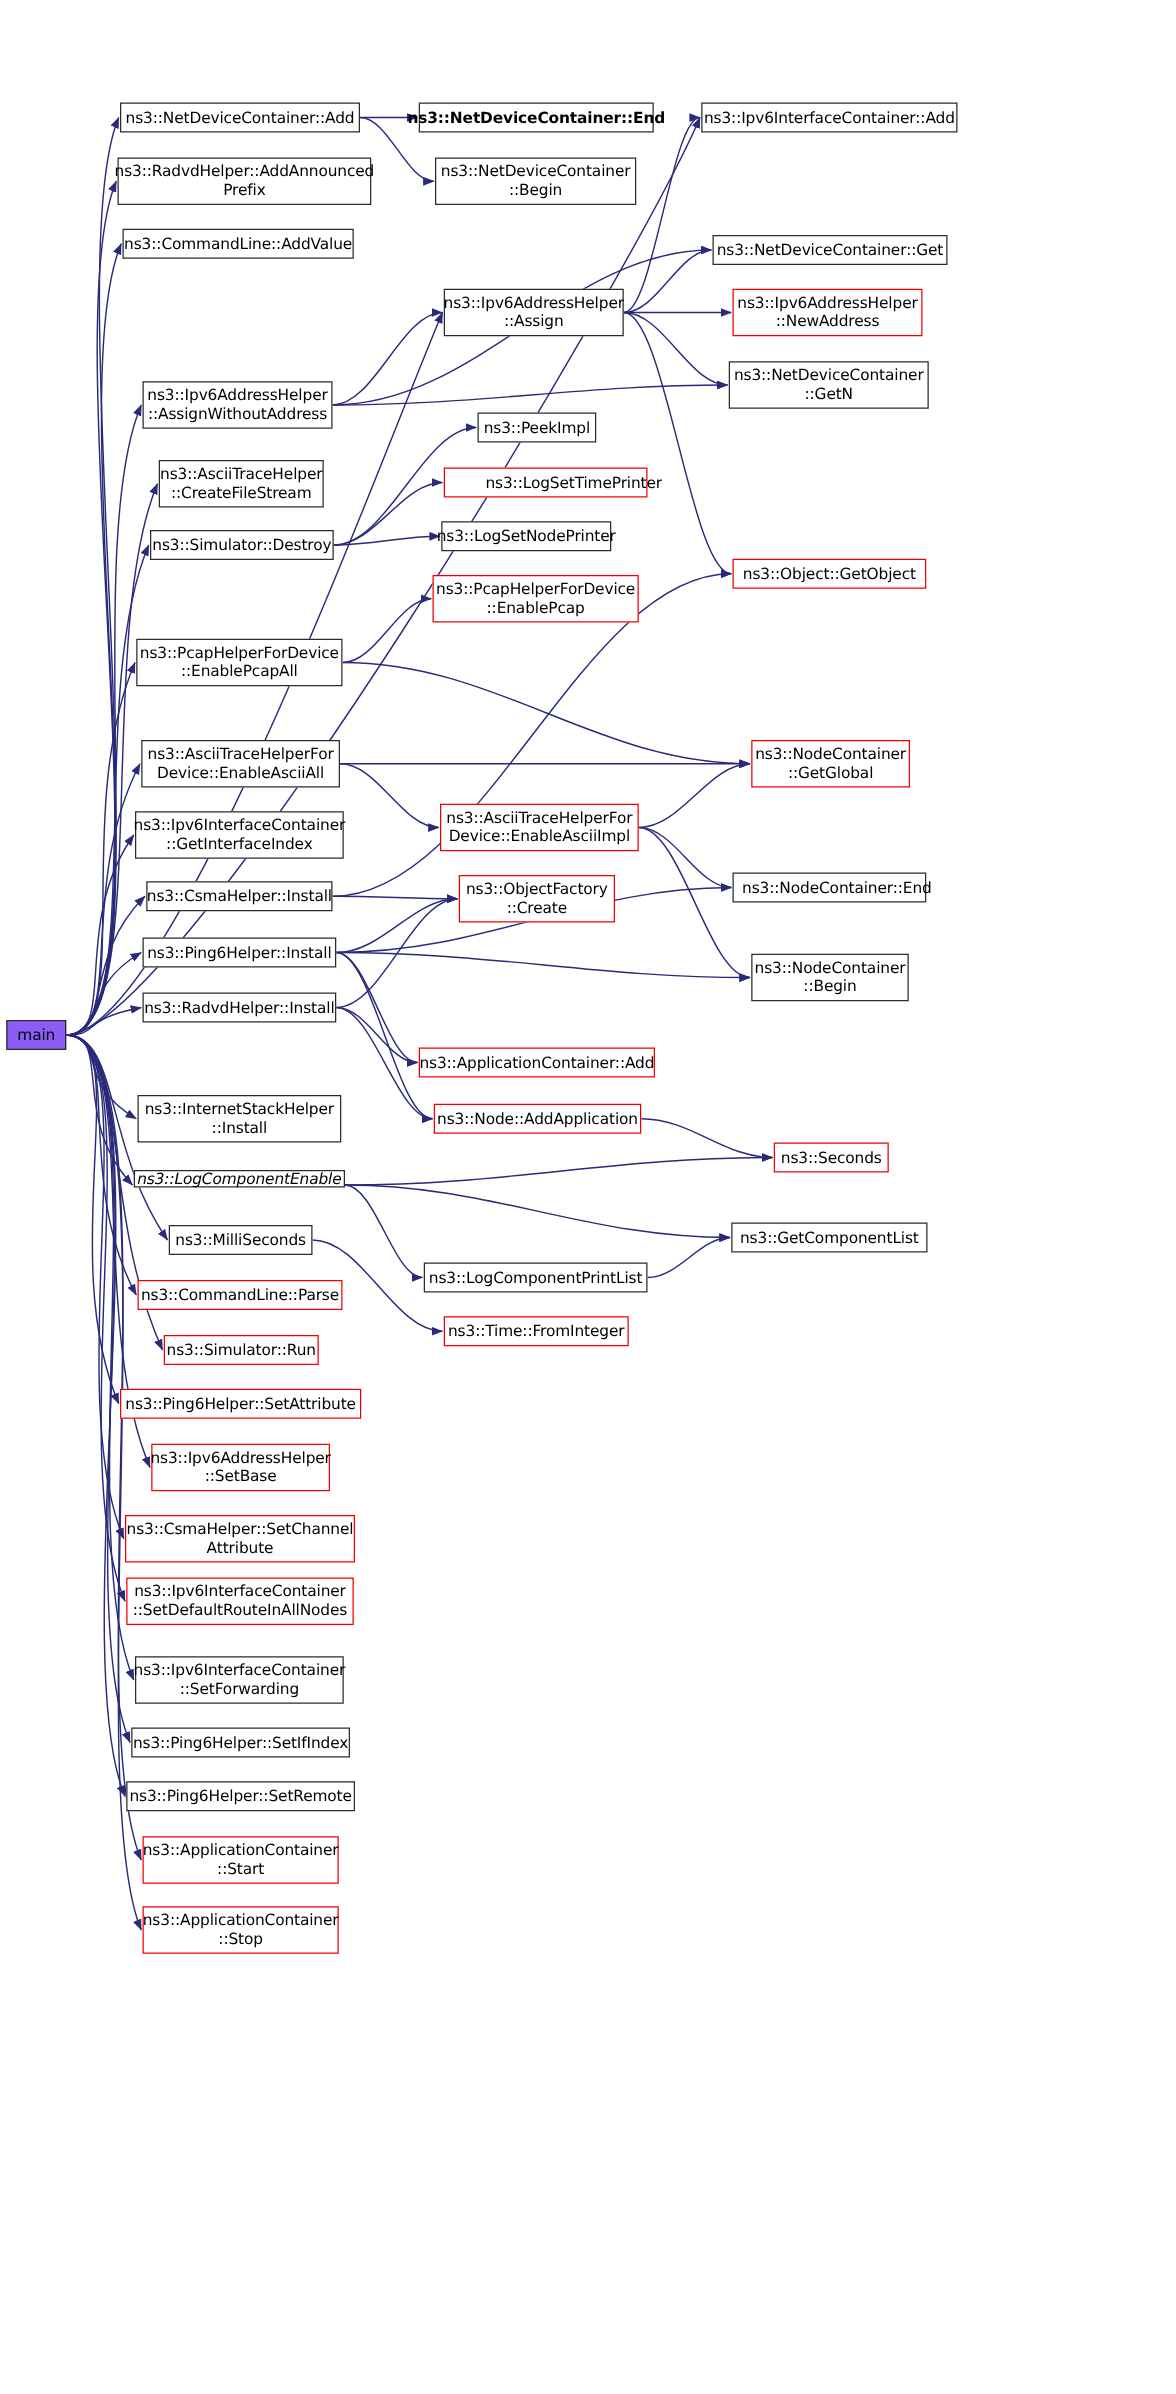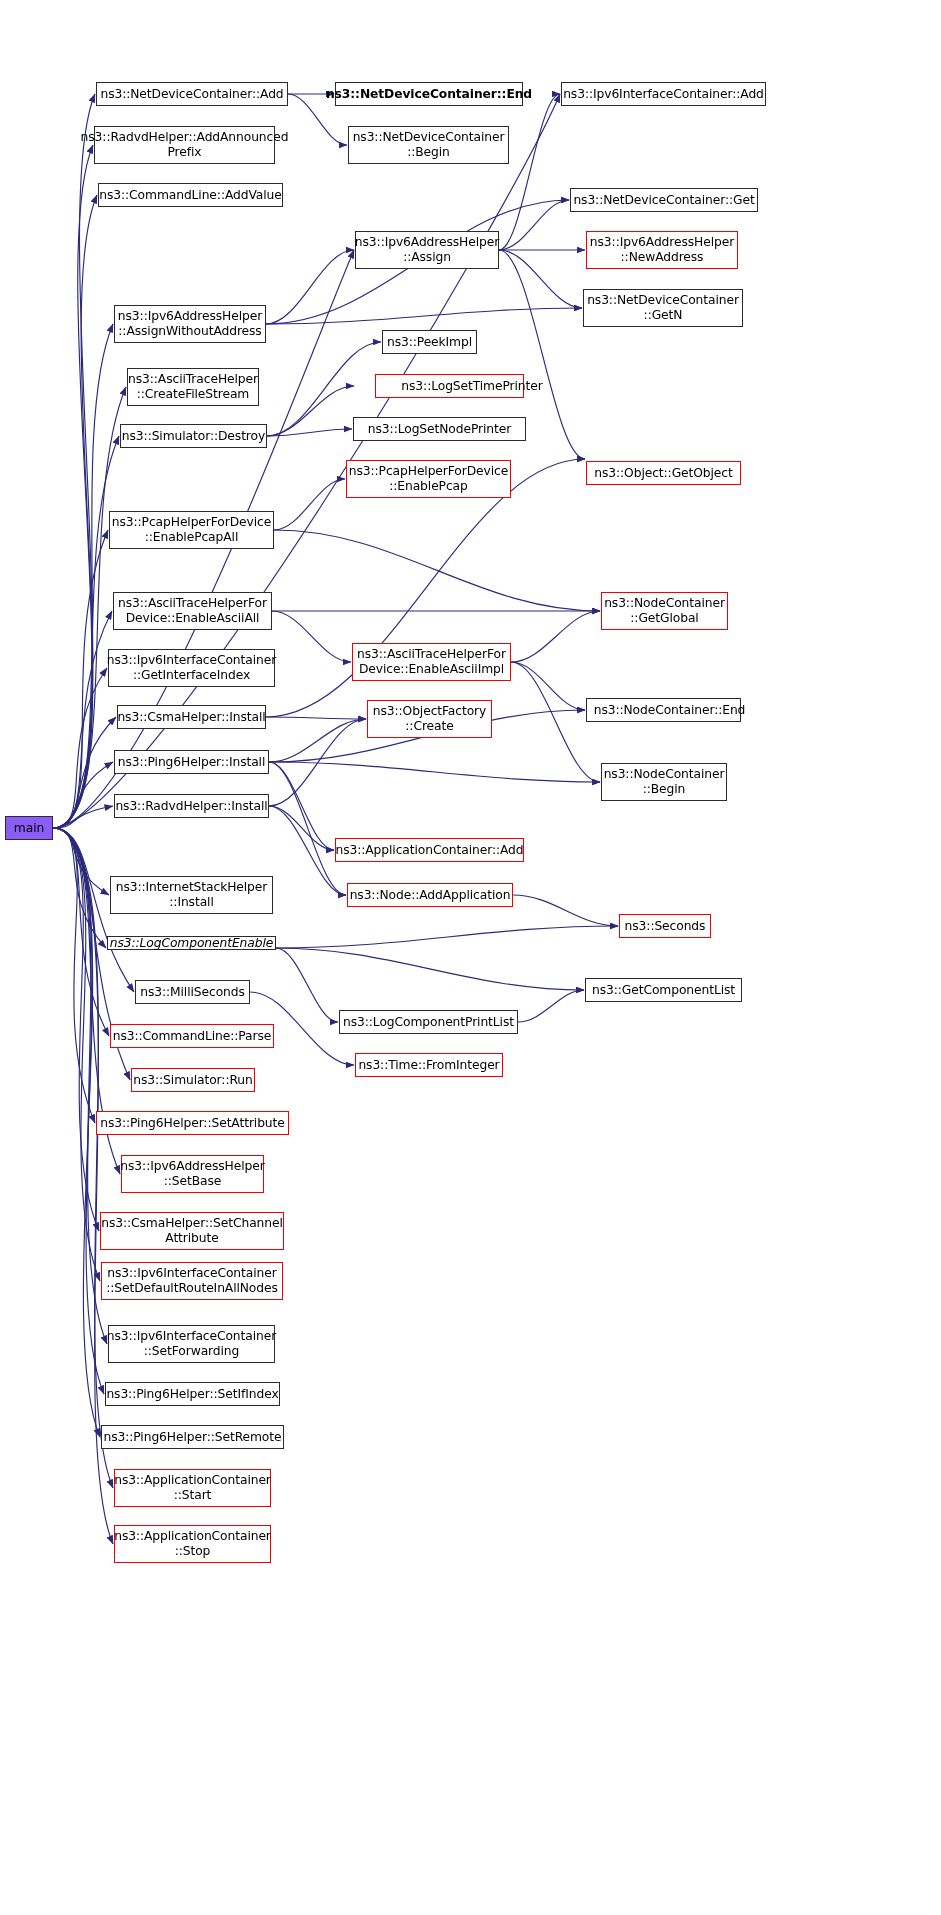--- a/index.html
+++ b/index.html
@@ -87,21 +87,21 @@
         <path d="M276,948 C393.42,948 467.58,990 584,990"></path>
         <path d="M276,948 C299.94,948 315.06,1022 338,1022"></path>
         <path d="M276,948 C406.34000000000003,948 488.65999999999997,926 618,926"></path>
         <path d="M250,992 C289.9,992 315.1,1065 354,1065"></path>
         <path d="M518,1022 C543.46,1022 559.54,990 584,990"></path>
       </g>
   </svg>
   <div id="node-layer">
       <div class="node root" style="left: 5px; top: 816px; width: 48px; height: 24px;">main</div>
       <div class="node black" style="left: 96px; top: 82px; width: 192px; height: 24px;">ns3::NetDeviceContainer::Add</div>
-      <div class="node black" style="left: 94px; top: 126px; width: 181px; height: 38px;">ns3::RadvdHelper::AddAnnounced
+      <div class="node black" style="left: 94px; top: 126px; width: 203px; height: 38px;">ns3::RadvdHelper::AddAnnounced
 Prefix</div>
       <div class="node black" style="left: 98px; top: 183px; width: 185px; height: 24px;">ns3::CommandLine::AddValue</div>
       <div class="node black" style="left: 114px; top: 305px; width: 152px; height: 38px;">ns3::Ipv6AddressHelper
 ::AssignWithoutAddress</div>
       <div class="node black" style="left: 127px; top: 368px; width: 132px; height: 38px;">ns3::AsciiTraceHelper
 ::CreateFileStream</div>
       <div class="node black" style="left: 120px; top: 424px; width: 147px; height: 24px;">ns3::Simulator::Destroy</div>
       <div class="node black" style="left: 109px; top: 511px; width: 165px; height: 38px;">ns3::PcapHelperForDevice
 ::EnablePcapAll</div>
       <div class="node black" style="left: 113px; top: 592px; width: 159px; height: 38px;">ns3::AsciiTraceHelperFor
@@ -131,39 +131,39 @@
       <div class="node red" style="left: 114px; top: 1469px; width: 157px; height: 38px;">ns3::ApplicationContainer
 ::Start</div>
       <div class="node red" style="left: 114px; top: 1525px; width: 157px; height: 38px;">ns3::ApplicationContainer
 ::Stop</div>
       <div class="node black" style="left: 335px; top: 82px; width: 188px; height: 24px; font-weight: bold;">ns3::NetDeviceContainer::End</div>
       <div class="node black" style="left: 348px; top: 126px; width: 161px; height: 38px;">ns3::NetDeviceContainer
 ::Begin</div>
       <div class="node black" style="left: 355px; top: 231px; width: 144px; height: 38px;">ns3::Ipv6AddressHelper
 ::Assign</div>
       <div class="node black" style="left: 382px; top: 330px; width: 95px; height: 24px;">ns3::PeekImpl</div>
-      <div class="node red" style="left: 375px; top: 374px; width: 149px; height: 24px; padding-left: 45px;">ns3::LogSetTimePrinter</div>
-      <div class="node black" style="left: 353px; top: 417px; width: 173px; height: 24px;">ns3::LogSetNodePrinter</div>
+      <div class="node red" style="left: 355px; top: 374px; width: 163px; height: 24px; padding-left: 45px;">ns3::LogSetTimePrinter</div>
+      <div class="node black" style="left: 353px; top: 417px; width: 136px; height: 24px;">ns3::LogSetNodePrinter</div>
       <div class="node red" style="left: 346px; top: 460px; width: 165px; height: 38px;">ns3::PcapHelperForDevice
 ::EnablePcap</div>
       <div class="node red" style="left: 352px; top: 643px; width: 159px; height: 38px;">ns3::AsciiTraceHelperFor
 Device::EnableAsciiImpl</div>
       <div class="node red" style="left: 367px; top: 700px; width: 125px; height: 38px;">ns3::ObjectFactory
 ::Create</div>
       <div class="node red" style="left: 335px; top: 838px; width: 189px; height: 24px;">ns3::ApplicationContainer::Add</div>
       <div class="node red" style="left: 347px; top: 883px; width: 166px; height: 24px;">ns3::Node::AddApplication</div>
       <div class="node black" style="left: 339px; top: 1010px; width: 179px; height: 24px;">ns3::LogComponentPrintList</div>
       <div class="node red" style="left: 355px; top: 1053px; width: 148px; height: 24px;">ns3::Time::FromInteger</div>
       <div class="node black" style="left: 561px; top: 82px; width: 205px; height: 24px;">ns3::Ipv6InterfaceContainer::Add</div>
       <div class="node black" style="left: 570px; top: 188px; width: 188px; height: 24px;">ns3::NetDeviceContainer::Get</div>
       <div class="node red" style="left: 586px; top: 231px; width: 152px; height: 38px;">ns3::Ipv6AddressHelper
 ::NewAddress</div>
       <div class="node black" style="left: 583px; top: 289px; width: 160px; height: 38px;">ns3::NetDeviceContainer
 ::GetN</div>
-      <div class="node red" style="left: 586px; top: 461px; width: 155px; height: 24px;">ns3::Object::GetObject</div>
+      <div class="node red" style="left: 586px; top: 447px; width: 155px; height: 24px;">ns3::Object::GetObject</div>
       <div class="node red" style="left: 601px; top: 592px; width: 127px; height: 38px;">ns3::NodeContainer
 ::GetGlobal</div>
       <div class="node black" style="left: 586px; top: 698px; width: 155px; height: 24px; padding-left: 12px;">ns3::NodeContainer::End</div>
       <div class="node black" style="left: 601px; top: 763px; width: 126px; height: 38px;">ns3::NodeContainer
 ::Begin</div>
       <div class="node red" style="left: 619px; top: 914px; width: 92px; height: 24px;">ns3::Seconds</div>
       <div class="node black" style="left: 585px; top: 978px; width: 157px; height: 24px;">ns3::GetComponentList</div>
     </div>
 </div>
 

